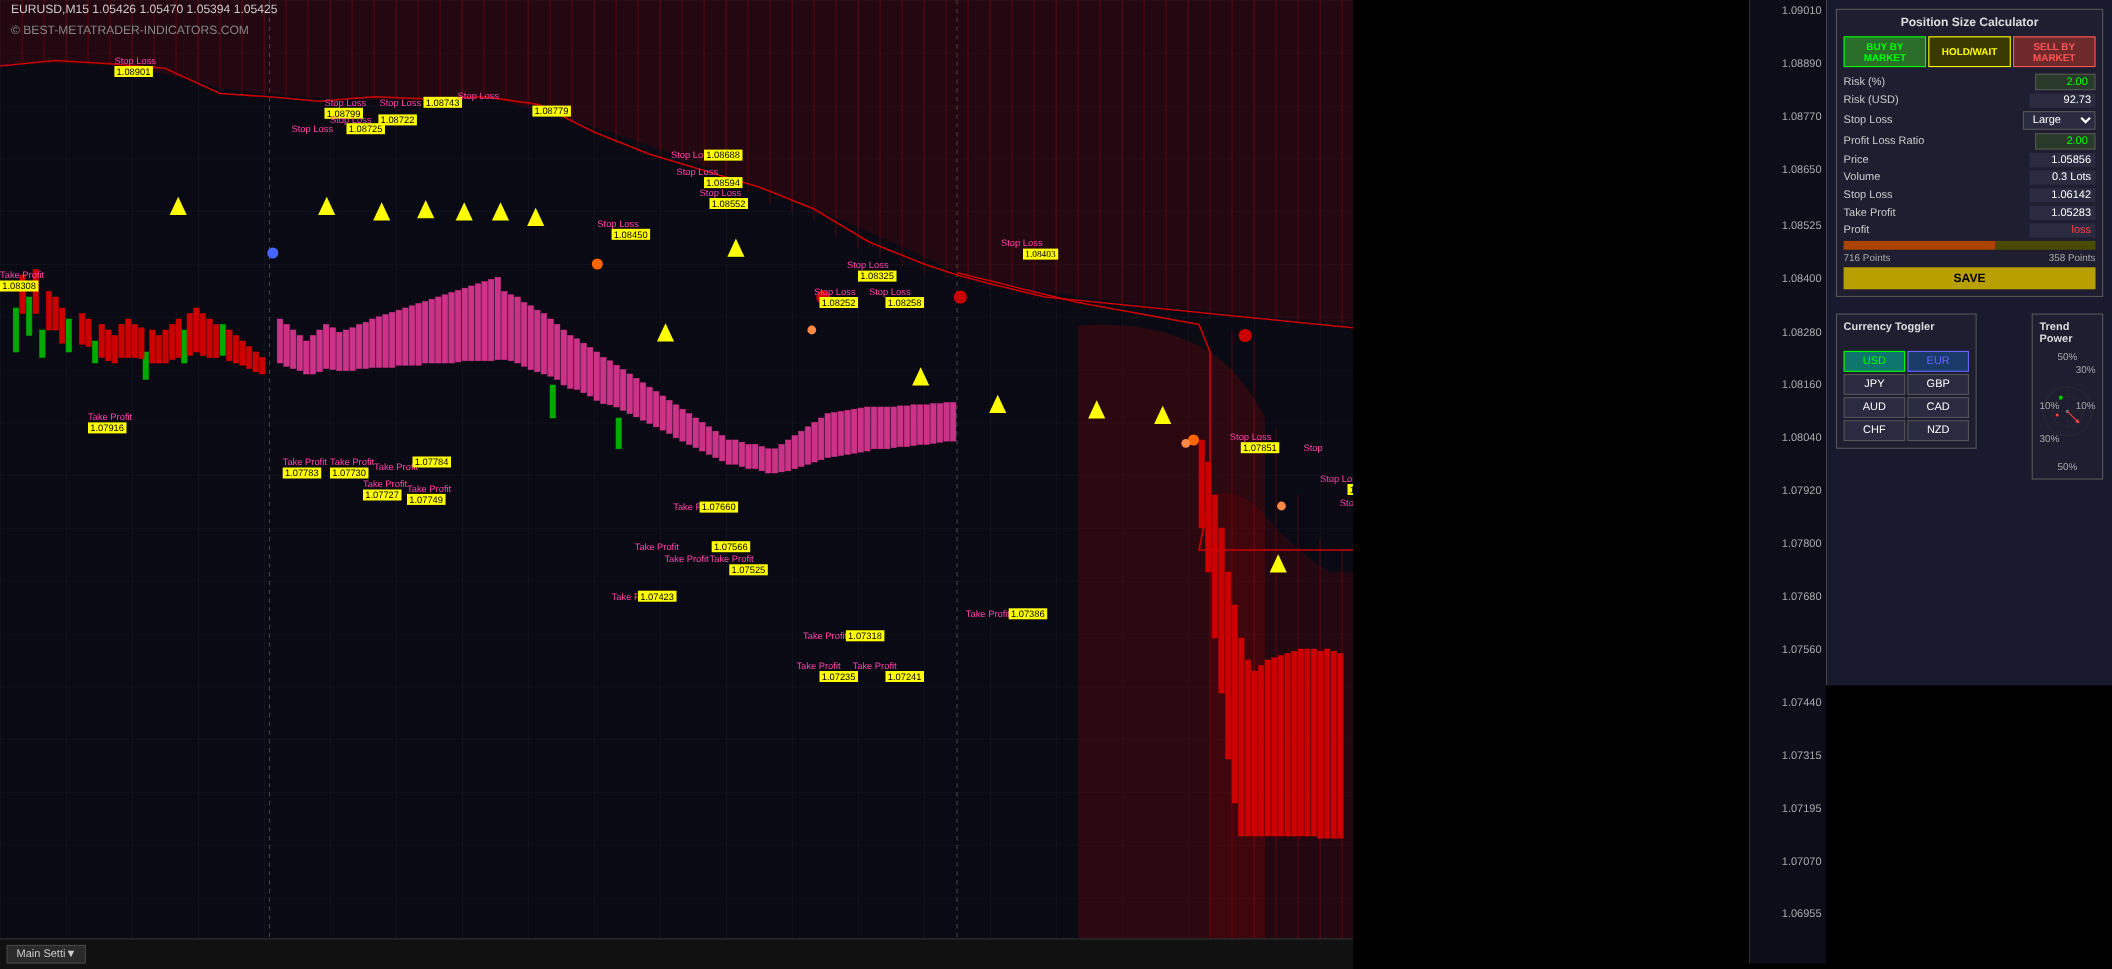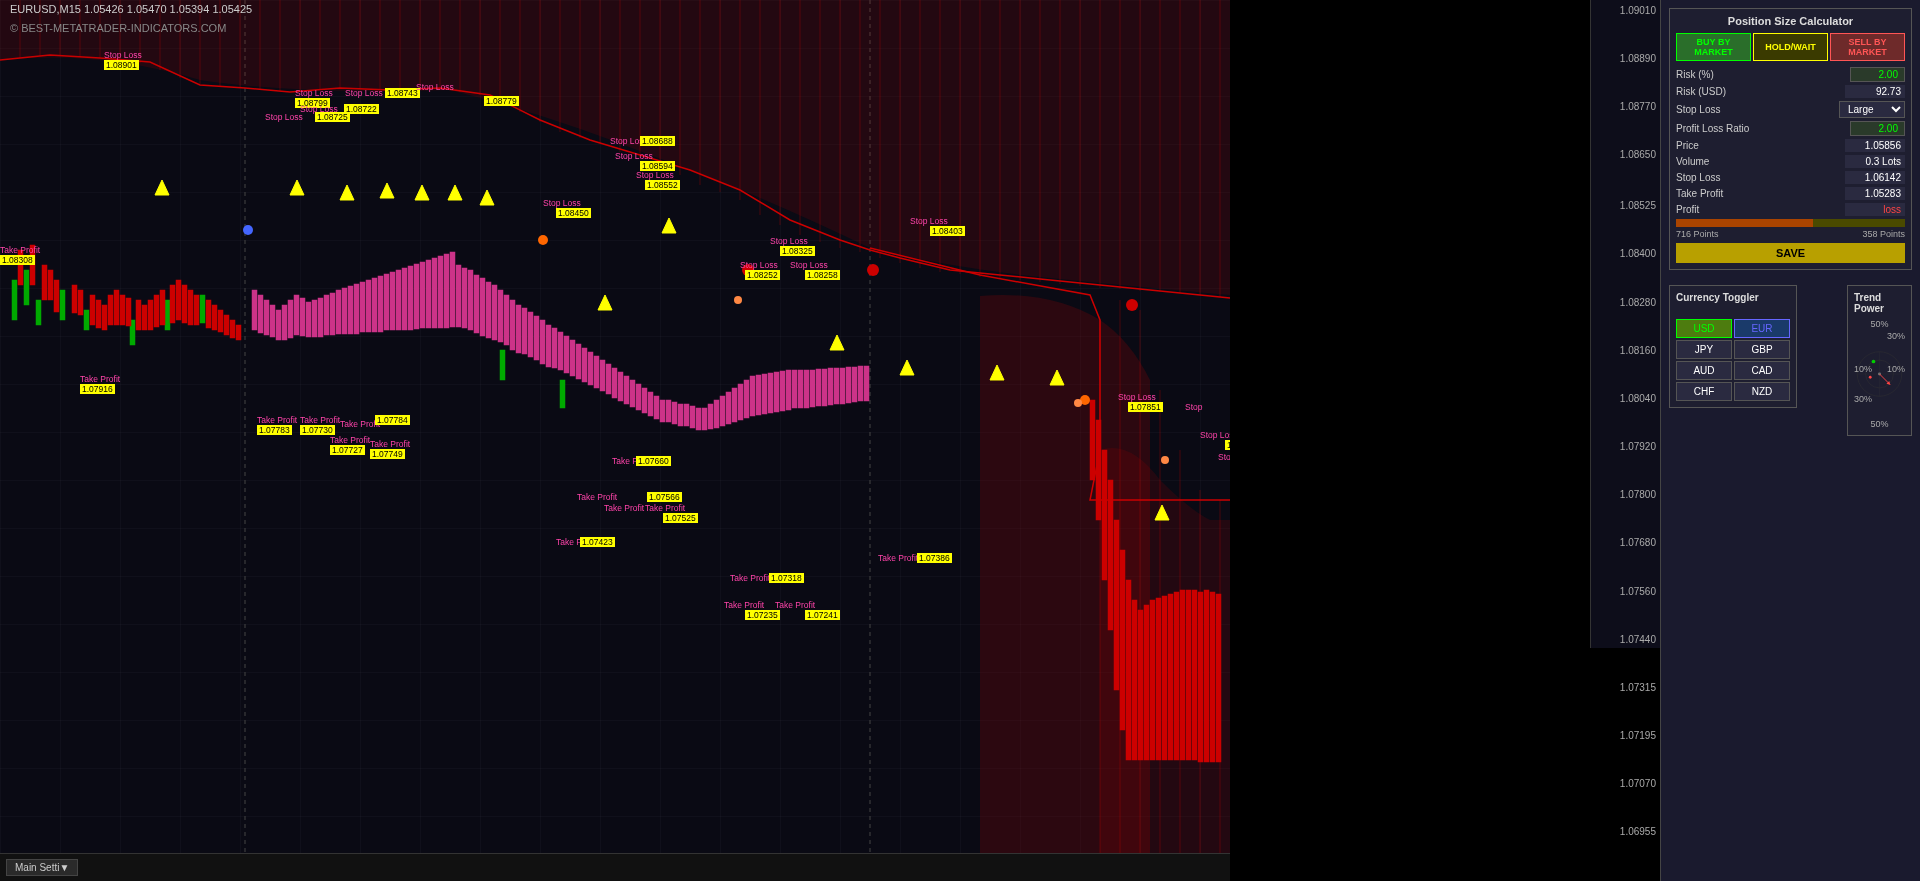--- a/index.html
+++ b/index.html
@@ -47,31 +47,31 @@
       top: 0; left: 0;
       width: 1230px;
       height: 881px;
     }
 
     
     #right-panel {
       position: absolute;
       right: 0; top: 0;
       width: 260px;
-      height: 881px;
+      height: 623px;
       background: #1a1a2e;
       border-left: 1px solid #444;
     }
 
     
     #price-scale {
       position: absolute;
       right: 260px; top: 0;
       width: 70px;
-      height: 648px;
+      height: 876px;
       background: #0d0d1a;
       border-left: 1px solid #333;
       z-index: 20;
     }
 
     .price-tick {
       position: absolute;
       right: 4px;
       color: #aaa;
       font-size: 10px;
@@ -225,21 +225,21 @@
     .curr-btn {
       background: #2a2a40;
       color: #fff;
       border: 1px solid #555;
       font-size: 10px;
       padding: 3px;
       cursor: pointer;
       text-align: center;
     }
     .curr-btn.active-green {
-      background: #4d7c0f;
+      background: #0f766e;
       color: #0f0;
       border-color: #0f0;
     }
     .curr-btn.active-blue {
       background: #1a3a6a;
       color: #66f;
       border-color: #66f;
     }
 
     
@@ -656,21 +656,21 @@
   <div class="lbl lbl-sl" style="left:615px;top:151px;">Stop Loss</div>
   <div class="lbl lbl-box-yellow" style="left:640px;top:161px;">1.08594</div>
 
   <div class="lbl lbl-sl" style="left:636px;top:170px;">Stop Loss</div>
   <div class="lbl lbl-box-yellow" style="left:645px;top:180px;">1.08552</div>
 
   <div class="lbl lbl-sl" style="left:543px;top:198px;">Stop Loss</div>
   <div class="lbl lbl-box-yellow" style="left:556px;top:208px;">1.08450</div>
 
   <div class="lbl lbl-sl" style="left:910px;top:216px;">Stop Loss</div>
-  <div class="lbl lbl-box-yellow" style="left:930px;top:226px;">1.08403</div>
+  <div class="lbl lbl-box-yellow" style="left:930px;top:226px;font-family:Liberation Serif, serif;">1.08403</div>
 
   <div class="lbl lbl-sl" style="left:770px;top:236px;">Stop Loss</div>
   <div class="lbl lbl-box-yellow" style="left:780px;top:246px;">1.08325</div>
 
   <div class="lbl lbl-sl" style="left:740px;top:260px;">Stop Loss</div>
   <div class="lbl lbl-box-yellow" style="left:745px;top:270px;">1.08252</div>
 
   <div class="lbl lbl-sl" style="left:790px;top:260px;">Stop Loss</div>
   <div class="lbl lbl-box-yellow" style="left:805px;top:270px;">1.08258</div>
 

